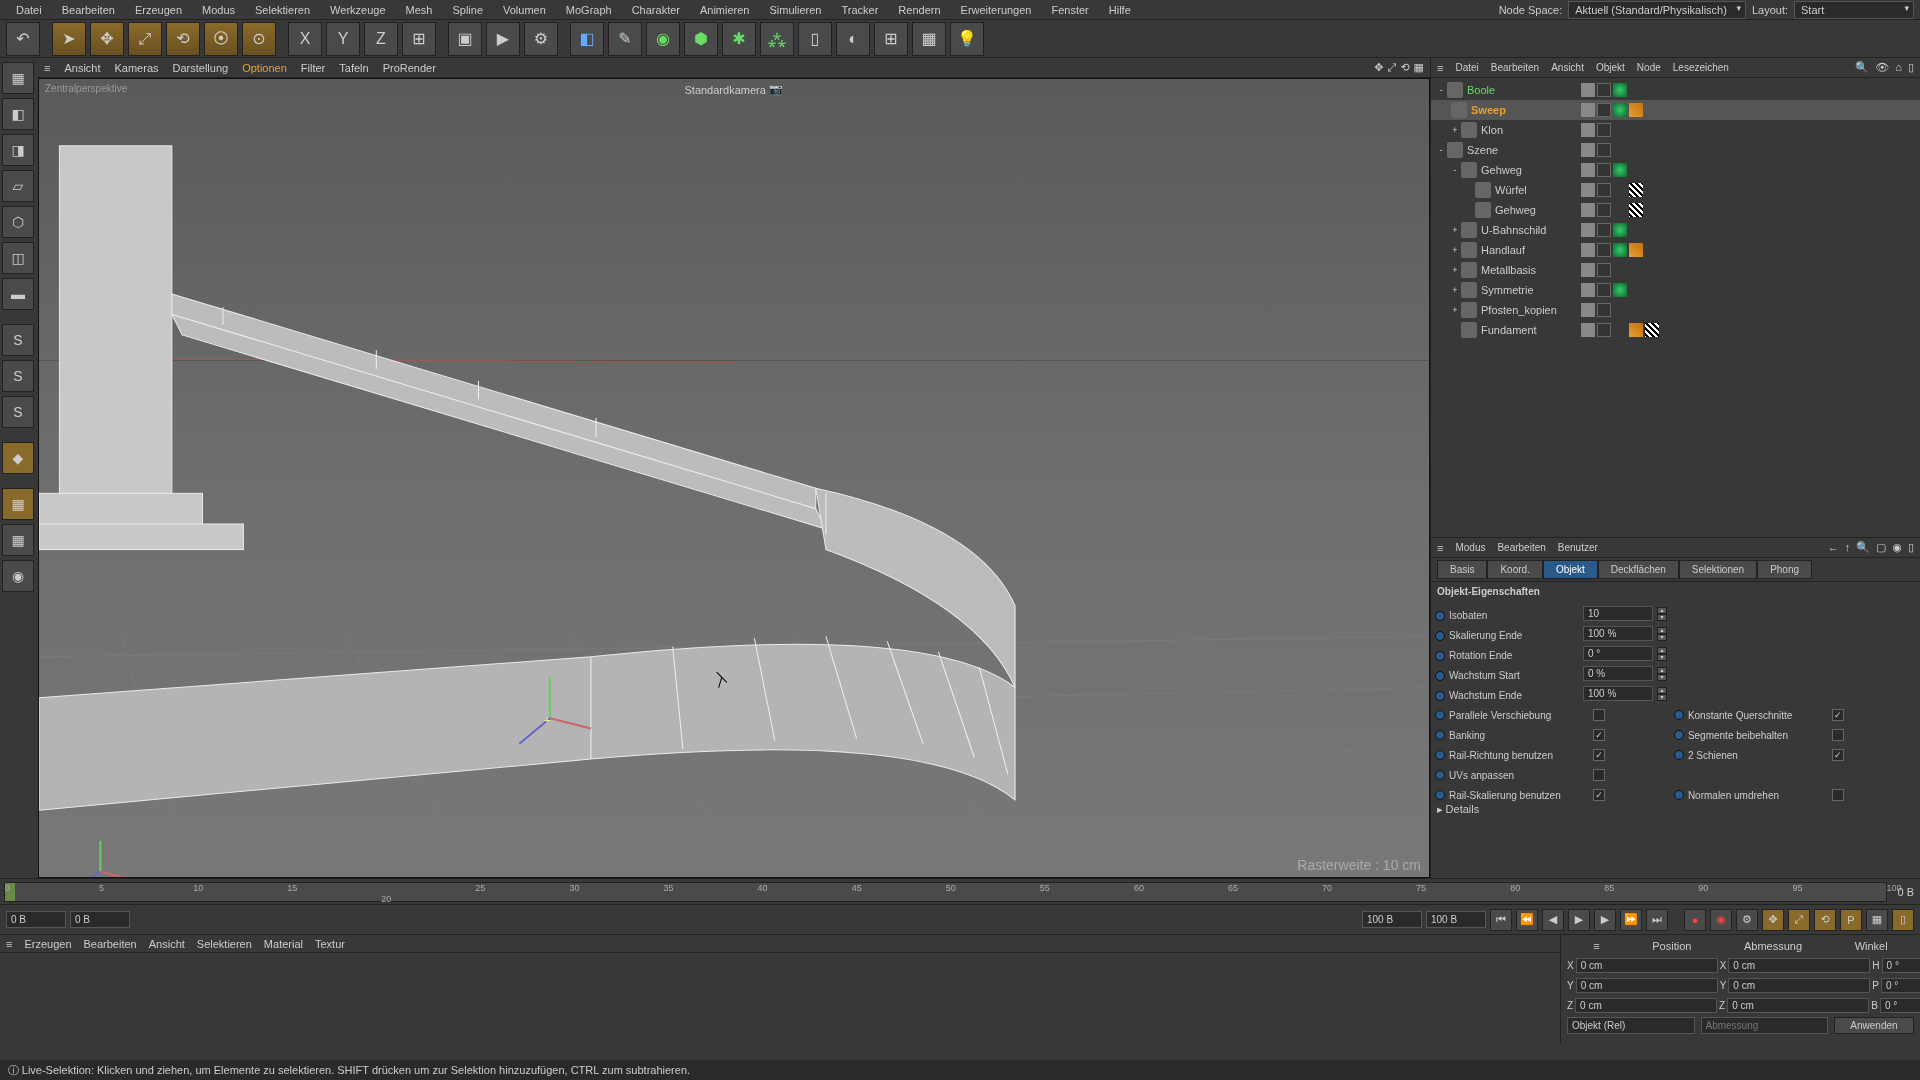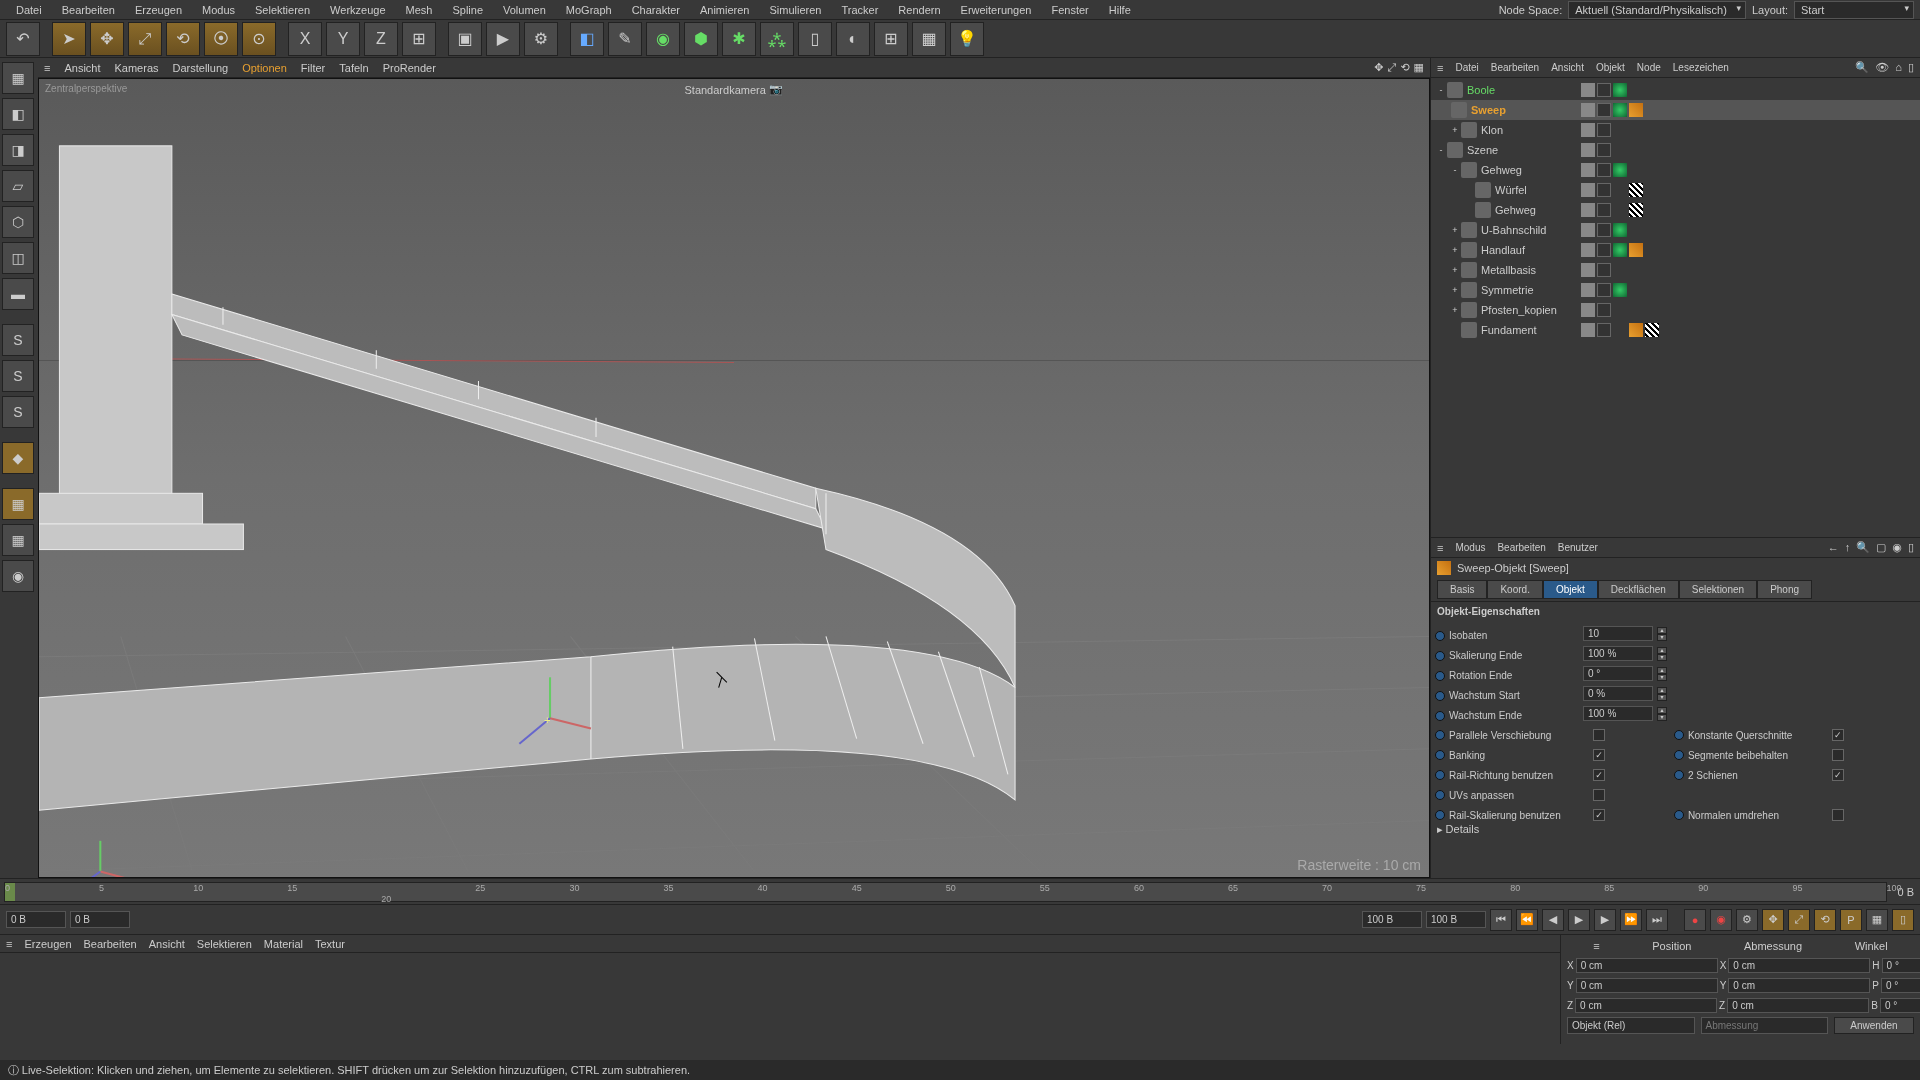--- a/index.html
+++ b/index.html
@@ -422,24 +422,20 @@
           <span class="pm">Benutzer</span>
         <div class="icons">
           <span>←</span>
           <span>↑</span>
           <span>🔍</span>
           <span>▢</span>
           <span>◉</span>
           <span>▯</span>
         </div>
       </div>
-      <div class="attr-title">
-        <span class="tag sweep"></span>
-        <span>Sweep-Objekt [Sweep]</span>
-      </div>
       <div class="attr-tabs" id="attrtabs">
           <div class="attr-tab ">Basis</div>
           <div class="attr-tab ">Koord.</div>
           <div class="attr-tab active">Objekt</div>
           <div class="attr-tab ">Deckflächen</div>
           <div class="attr-tab ">Selektionen</div>
           <div class="attr-tab ">Phong</div>
         </div>
       <div class="attr-section-title">Objekt-Eigenschaften</div>
       <div id="attrrows">

